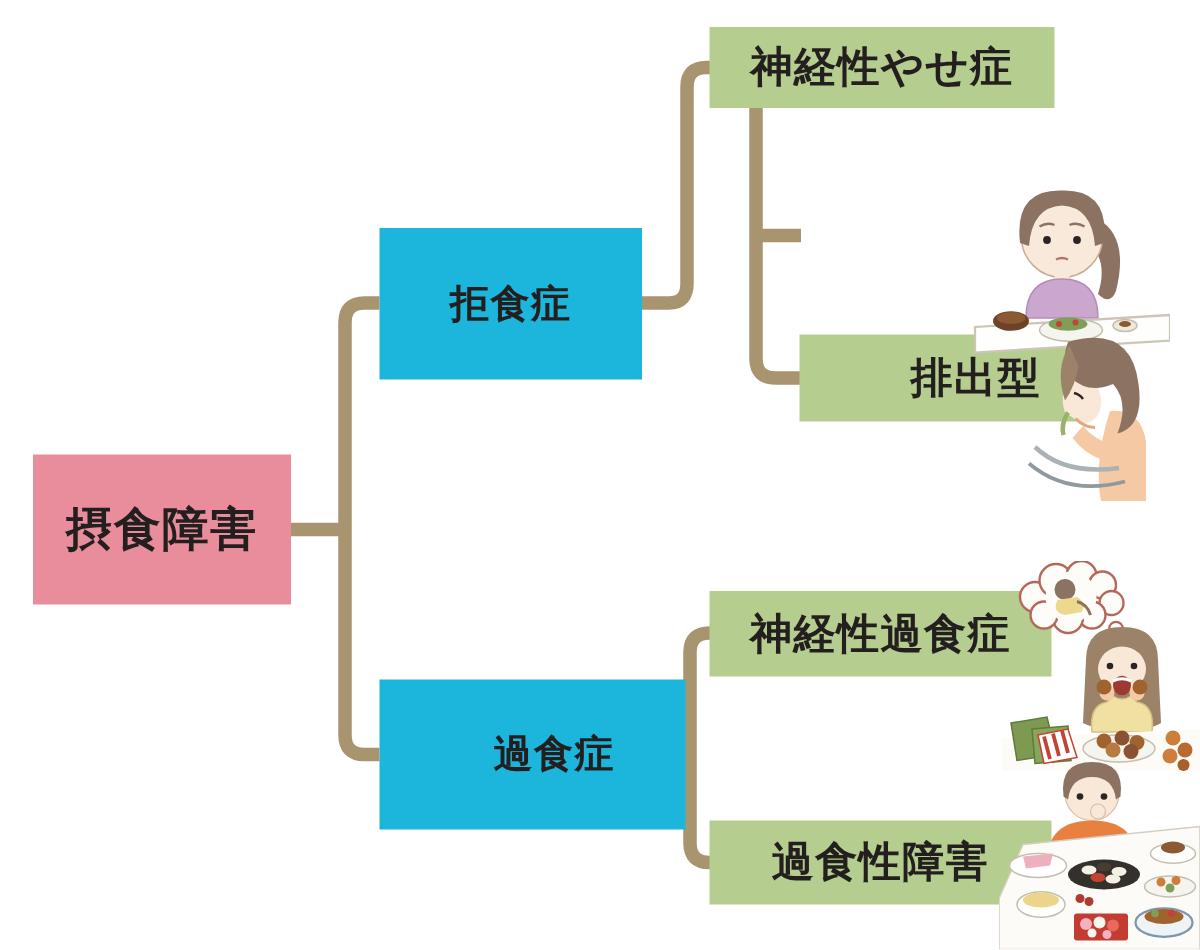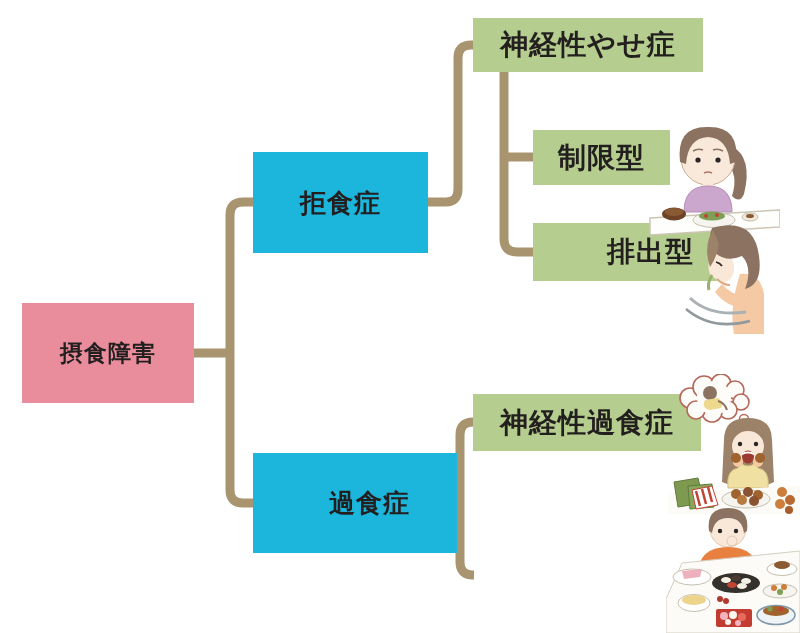--- a/index.html
+++ b/index.html
@@ -5,21 +5,21 @@
   html,body { margin:0; padding:0; background:#ffffff; }
   .canvas {
     position:relative; width:800px; height:633px; background:#ffffff;
     font-family:"DejaVu Sans","Liberation Sans",sans-serif; overflow:hidden;
   }
   svg.connectors { position:absolute; left:0; top:0; z-index:1; }
   .node {
     position:absolute; z-index:2; display:flex; align-items:center; justify-content:center;
     font-weight:bold; color:#231f1f; letter-spacing:1px; line-height:1;
   }
-  .node.root { background:#e98d9d; font-size:23px; }
+  .node.root { background:#e98d9d; font-size:31px; }
   .node.l1   { background:#1cb5dc; font-size:26px; }
   .node.l2   { background:#b5cd8e; font-size:28px; }
   .illus { position:absolute; z-index:3; }
 </style>
 </head>
 <body>
 
 <div class="canvas">
 
   <svg class="connectors" width="800" height="633" viewBox="0 0 800 633">
@@ -43,32 +43,32 @@
   </div>
 
   <div class="node l1" style="left:253px; top:453px; width:175px; height:100px;padding-left:29px;">
     <span>過食症</span>
   </div>
 
   <div class="node l2" style="left:473px; top:18px; width:230px; height:54px;">
     <span>神経性やせ症</span>
   </div>
 
-  <div class="node l2" style="left:533px; top:130px; width:137px; height:55px;">
-    <span>制限型</span>
-  </div>
 
   <div class="node l2" style="left:533px; top:223px; width:139px; height:58px;padding-left:48px;">
     <span>排出型</span>
   </div>
 
   <div class="node l2" style="left:473px; top:394px; width:228px; height:57px;">
     <span>神経性過食症</span>
   </div>
 
+  <div class="node l2" style="left:473px; top:547px; width:228px; height:56px;">
+    <span>過食性障害</span>
+  </div>
 
   <svg class="illus" style="left:648px; top:116px;" width="132" height="142" viewBox="0 0 132 142">
     <g>
       <path d="M84 30 Q105 42 96 78 Q92 88 84 80 Q91 58 78 46 Z" fill="#8c7361"></path>
       <circle cx="60" cy="42" r="27" fill="#f9e9db" stroke="#c9ab91" stroke-width="1"></circle>
       <path d="M32 46 Q28 10 60 11 Q92 10 88 46 L82 48 Q80 22 60 21 Q40 22 38 48 Z" fill="#8c7361"></path>
       <path d="M45 35 q5 -3 10 -1" stroke="#8c7361" stroke-width="1.6" fill="none"></path>
       <path d="M65 34 q5 -2 10 1" stroke="#8c7361" stroke-width="1.6" fill="none"></path>
       <circle cx="50" cy="44" r="2.6" fill="#2a2524"></circle>
       <circle cx="70" cy="44" r="2.6" fill="#2a2524"></circle>

